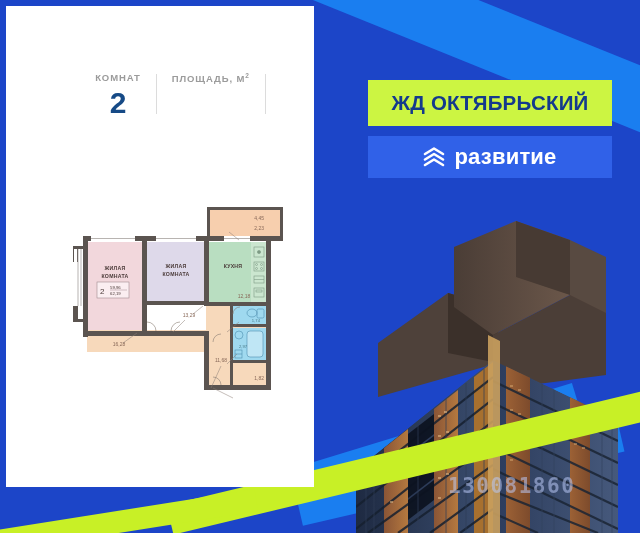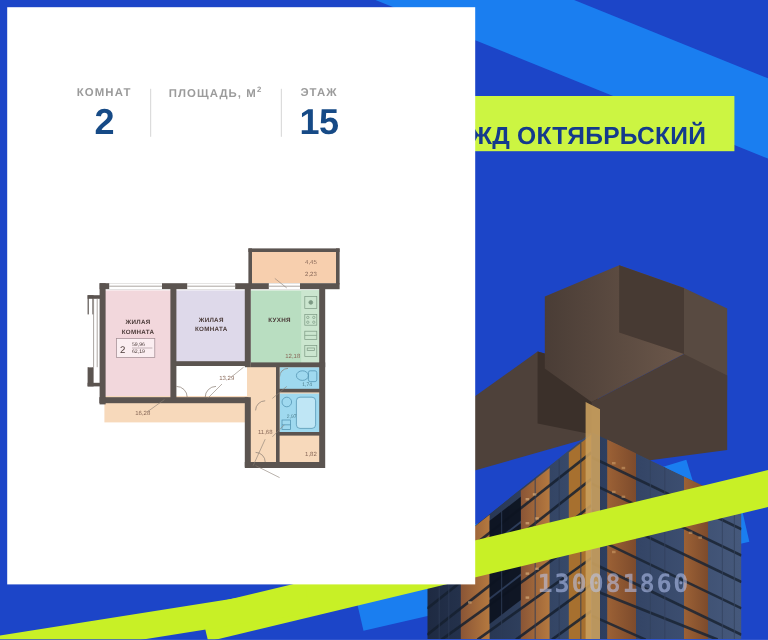--- a/index.html
+++ b/index.html
@@ -91,21 +91,21 @@
     color: rgba(185,200,245,0.55);
     margin-left: 28px;
   }
 
   
   .badge-lime {
     position: absolute;
     left: 368px; top: 80px;
     width: 244px; height: 46px;
     background: #ccf542;
-    display: flex; align-items: flex-end; justify-content: center;
+    display: flex; align-items: center; justify-content: center;
   }
   .badge-lime span {
     color: #143a8c;
     font-size: 20.5px;
     font-weight: bold;
     letter-spacing: 0.2px;
     white-space: nowrap;
   }
   .badge-blue {
     position: absolute;
@@ -120,21 +120,21 @@
     font-size: 22px;
     font-weight: bold;
     letter-spacing: 0.2px;
   }
   .chev-icon { display:block; }
 
   
   .card {
     position: absolute;
     left: 6px; top: 6px;
-    width: 390px; height: 481px;
+    width: 308px; height: 481px;
     background: #ffffff;
   }
 
   
   .stats {
     position: absolute;
     left: 0; top: 66px;
     width: 334px;
     display: flex;
     align-items: stretch;
@@ -352,37 +352,43 @@
   <div class="diag-lime d-lm2"></div>
 
   <div class="watermark">
     <div class="wm-id">130081860</div>
   </div>
 
   <div class="badge-lime">
     <span>ЖД ОКТЯБРЬСКИЙ</span>
   </div>
 
+  <div class="badge-blue">
+    <span>
+      <svg class="chev-icon" width="22" height="22" viewBox="0 0 22 22" xmlns="http://www.w3.org/2000/svg">
+        <polyline points="2,8 11,2.5 20,8" fill="none" stroke="#ffffff" stroke-width="2.6" stroke-linecap="round" stroke-linejoin="round"></polyline>
+        <polyline points="2,13.5 11,8 20,13.5" fill="none" stroke="#ffffff" stroke-width="2.6" stroke-linecap="round" stroke-linejoin="round"></polyline>
+        <polyline points="2,19 11,13.5 20,19" fill="none" stroke="#ffffff" stroke-width="2.6" stroke-linecap="round" stroke-linejoin="round"></polyline>
+      </svg>
+    </span>
+    <span class="bb-text">развитие</span>
+  </div>
 
   <div class="card">
 
     <div class="stats">
       <div class="stat">
         <div class="stat-label">КОМНАТ</div>
         <div class="stat-value">2</div>
       </div>
       <div class="stat-div"></div>
       <div class="stat">
         <div class="stat-label"><span>ПЛОЩАДЬ, М</span><sup>2</sup></div>
       </div>
       <div class="stat-div"></div>
-      <div class="stat">
-        <div class="stat-label">ЭТАЖ</div>
-        <div class="stat-value">15</div>
-      </div>
     </div>
 
     <div class="plan-wrap">
       <svg class="plan-svg" width="250" height="200" viewBox="0 0 250 200" xmlns="http://www.w3.org/2000/svg">
 
         <rect x="148" y="7" width="72" height="27" fill="#f7cfae"></rect>
 
         <rect x="26" y="40" width="56" height="88" fill="#f2d7dc"></rect>
 
         <rect x="85" y="40" width="60" height="62" fill="#ded9ea"></rect>

